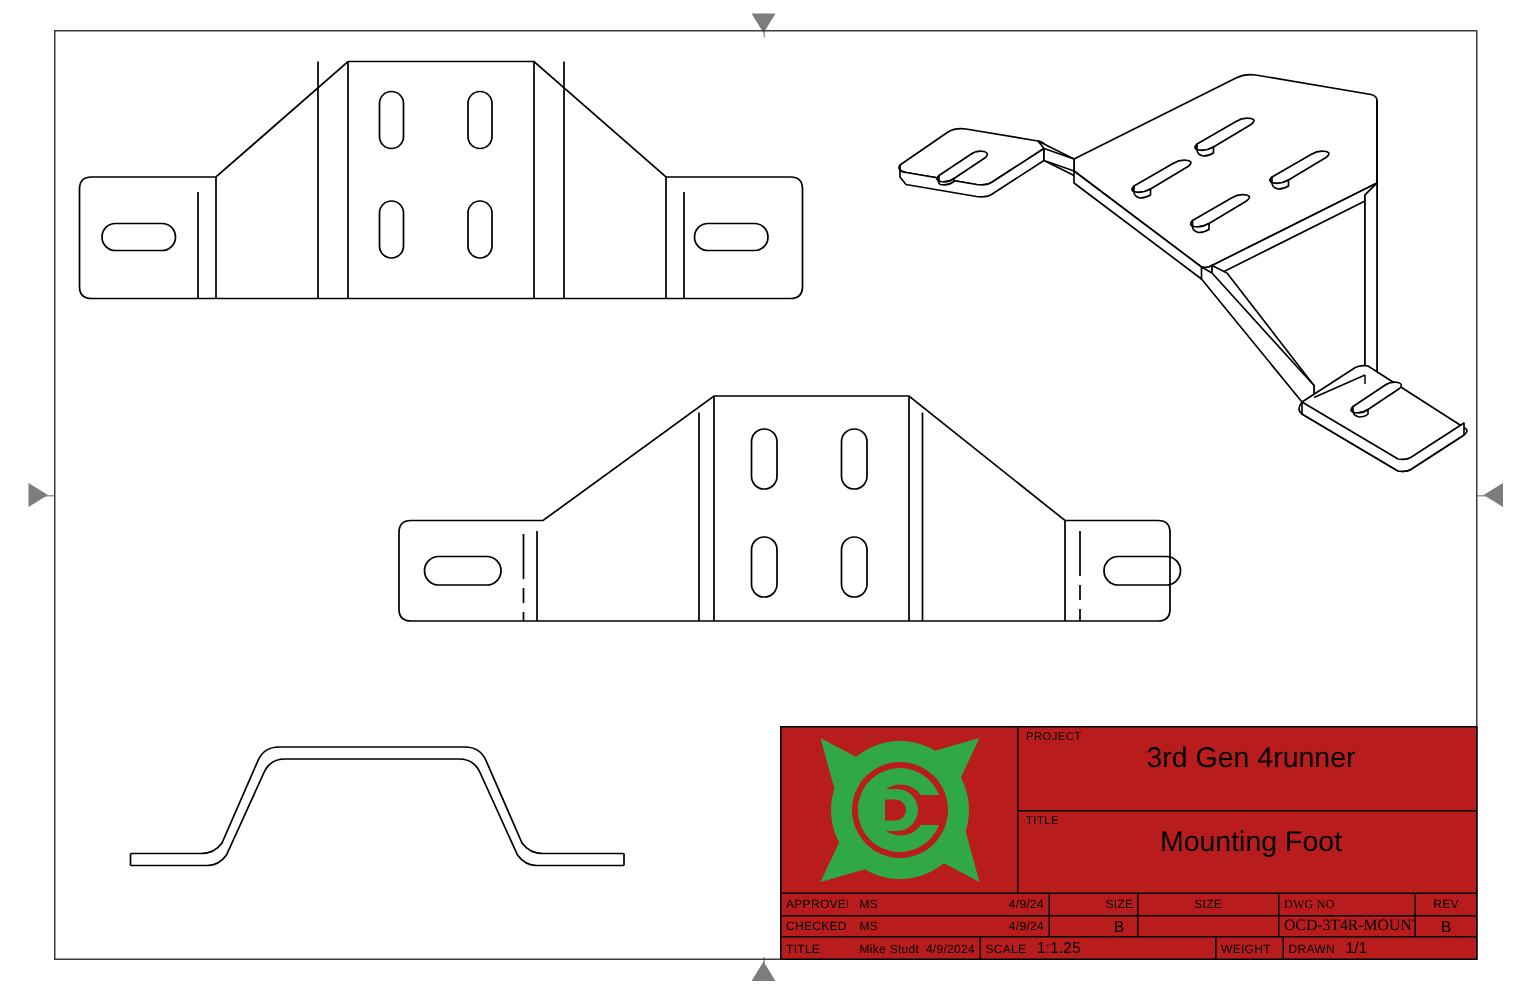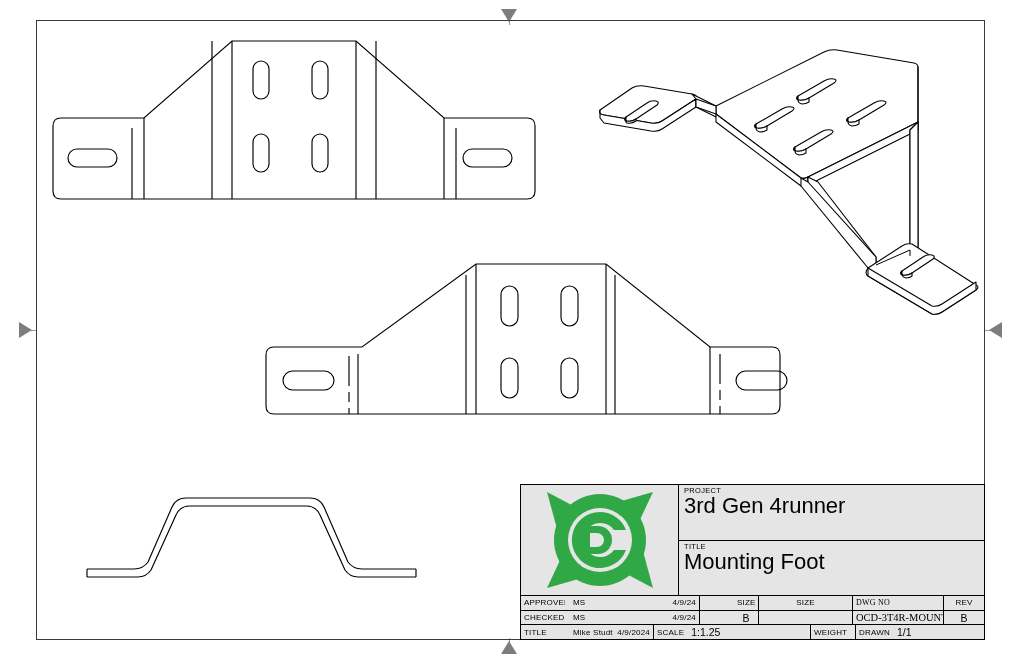--- a/index.html
+++ b/index.html
@@ -22,30 +22,30 @@
               border-bottom:8px solid transparent;border-left:13px solid #7d7d7d;}
   .datum-right{left:989px;top:322px;border-top:8px solid transparent;
                border-bottom:8px solid transparent;border-right:13px solid #7d7d7d;}
   .datum-line{position:absolute;background:#9a9a9a;}
 
   .view{position:absolute;}
   .view svg{display:block;overflow:visible;}
 
   
   .titleblock{position:absolute;left:520px;top:484px;width:465px;height:156px;
-              border:1.4px solid #000;box-sizing:border-box;background:#e5e5e5;
+              border:1.4px solid #000;box-sizing:border-box;background:#b91c1c;
               display:flex;flex-direction:column;}
   .tb-upper{display:flex;flex:0 0 110px;border-bottom:1.4px solid #000;}
   .tb-logo{flex:0 0 157px;border-right:1.4px solid #000;position:relative;
            display:flex;align-items:center;justify-content:center;}
   .tb-names{flex:1;display:flex;flex-direction:column;}
   .tb-proj{flex:1;border-bottom:1.2px solid #000;padding:1px 0 0 5px;box-sizing:border-box;}
   .tb-title{flex:1;padding:1px 0 0 5px;box-sizing:border-box;}
   .tb-lbl{font-size:7.5px;letter-spacing:.3px;line-height:9px;display:block;}
-  .tb-val{font-size:22px;line-height:24px;display:block;margin-top:-1px;}
+  .tb-val{font-size:19px;line-height:24px;display:block;margin-top:-1px;text-align:center;}
 
   .tb-lower{flex:1;display:flex;flex-direction:column;}
   .tb-row{display:flex;flex:1;}
   .tb-row.br{border-bottom:1.2px solid #000;}
   .cell{display:flex;align-items:center;font-size:8.5px;box-sizing:border-box;
         padding:0 3px;white-space:nowrap;overflow:hidden;}
   .cell.bd{border-right:1.2px solid #000;}
   .cell.ctr{justify-content:center;}
   .cell.rt{justify-content:flex-end;}
   .c-lab{flex:0 0 44px;}

